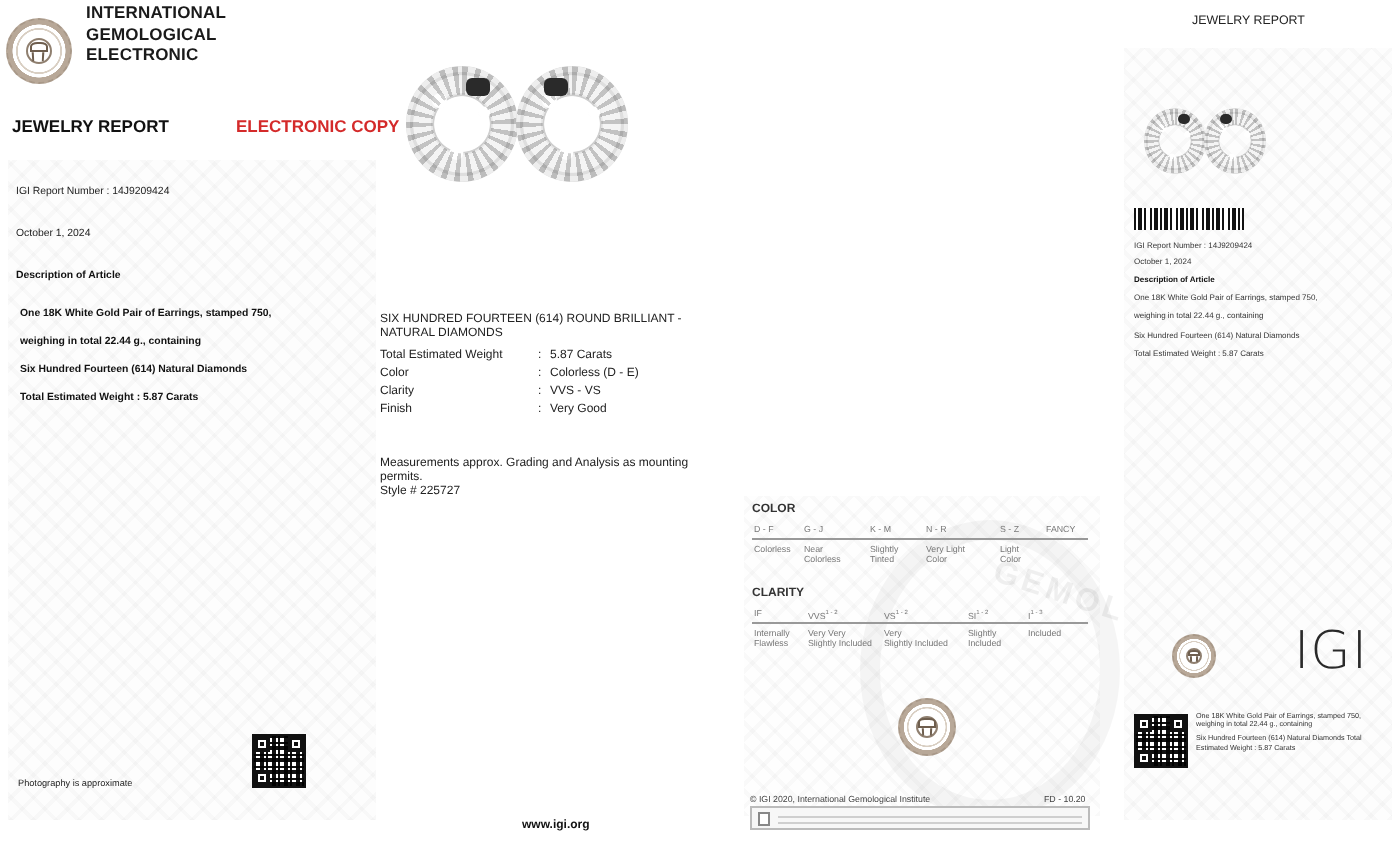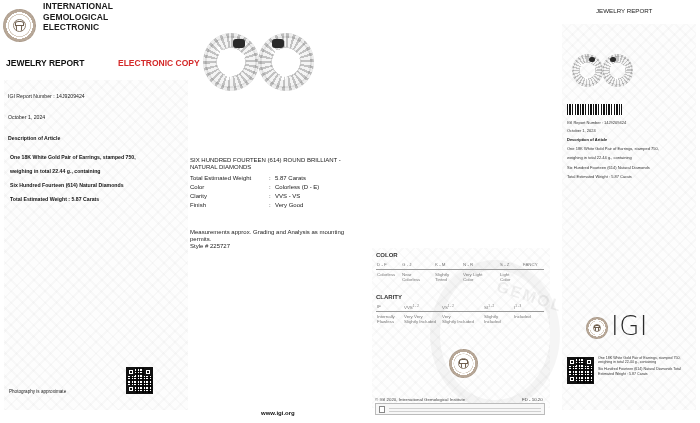--- a/index.html
+++ b/index.html
@@ -94,21 +94,21 @@
       repeating-linear-gradient(0deg, #111 0 2px, #fff 2px 3px, #111 3px 4px, #fff 4px 6px),
       repeating-linear-gradient(90deg, #111 0 1px, #fff 1px 3px, #111 3px 5px, #fff 5px 6px);
     background-blend-mode: normal, multiply, multiply;
     border: 1px solid #111;
   }
   .qr .f {
     position: absolute; width: 8px; height: 8px; background: #fff; border: 2px solid #111;
   }
   .qr .f::after { content: ""; position: absolute; left: 1px; top: 1px; width: 2px; height: 2px; background: #111; }
 
-  .igi-big { font-size: 26px; font-weight: 300; color: #2a2a2a; letter-spacing: 0.5px; font-family: "DejaVu Sans", sans-serif; }
+  .igi-big { font-size: 26px; font-weight: 300; color: #2a2a2a; letter-spacing: 0.5px; font-family: "DejaVu Sans", sans-serif; margin-left: 36px; }
 
   .footer-strip {
     position: absolute; border: 1px solid #bbb; background: #f7f7f7;
   }
   .footer-strip .doc { position: absolute; left: 3px; top: 2px; width: 6px; height: 7px; border: 1px solid #888; background: #fff; }
   .footer-strip .tx { position: absolute; left: 13px; right: 3px; top: 2px; bottom: 2px;
      background: repeating-linear-gradient(0deg, #cfcfcf 0 1px, transparent 1px 3px); }
 
   .big-wm {
     position: absolute; border-radius: 50%;

